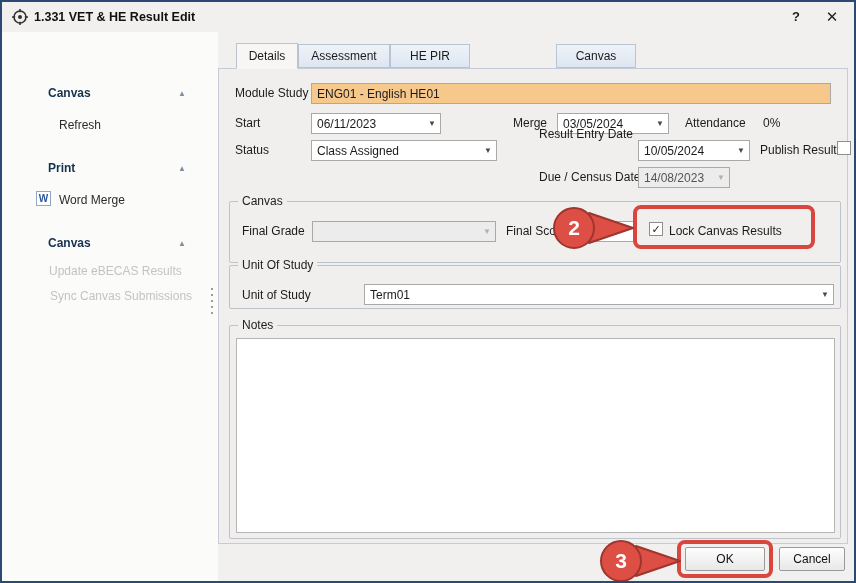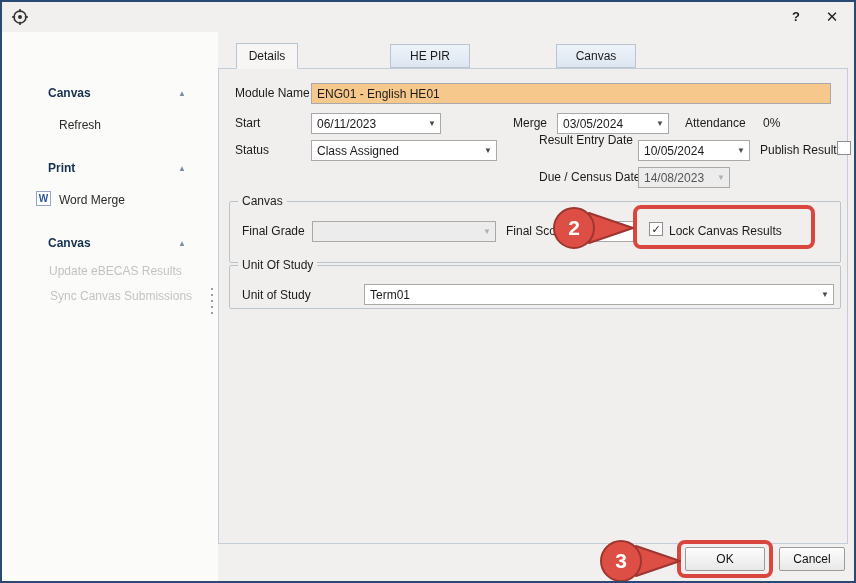--- a/index.html
+++ b/index.html
@@ -67,20 +67,21 @@
 <body>
 
 <div class="window">
 
   <div class="titlebar">
     <svg class="title-icon" viewBox="0 0 16 16">
       <circle cx="8" cy="8" r="6" fill="none" stroke="#333" stroke-width="1.6"></circle>
       <circle cx="8" cy="8" r="2" fill="#333"></circle>
       <path d="M8 0v3.2 M8 12.8V16 M0 8h3.2 M12.8 8H16" stroke="#333" stroke-width="1.6"></path>
     </svg>
+    <span class="title-text">1.331 VET &amp; HE Result Edit</span>
     <span class="tb-btn tb-help">?</span>
     <span class="tb-btn tb-close">✕</span>
   </div>
 
   <div class="sidebar">
     <span class="section-h" style="left:46px; top:54px;">Canvas</span>
     <span class="section-tri" style="left:176px; top:57px;">▲</span>
 
     <span class="nav-item" style="left:57px; top:86px;">Refresh</span>
 
@@ -99,26 +100,27 @@
 
   <div class="splitter">
     <i></i>
       <i></i>
       <i></i>
       <i></i>
       <i></i>
   </div>
 
   <div class="tab active" style="left:234px; width:62px;">Details</div>
+  <div class="tab" style="left:296px; width:92px;">Assessment</div>
   <div class="tab" style="left:388px; width:80px;">HE PIR</div>
   <div class="tab" style="left:554px; width:80px;">Canvas</div>
 
   <div class="page">
 
-    <span class="label" style="left:16px; top:17px;">Module Name</span>
+    <span class="label" style="left:16px; top:17px;">Module Study</span>
     <div class="field module-field" style="left:92px; top:14px; width:520px;">
       <span>ENG01 - English HE01</span>
     </div>
 
     <span class="label" style="left:16px; top:47px;">Start</span>
     <div class="combo" style="left:92px; top:44px; width:130px;">
       <span>06/11/2023</span>
       <span class="combo-arrow">▼</span>
     </div>
 
@@ -130,21 +132,21 @@
 
     <span class="label" style="left:466px; top:47px;">Attendance</span>
     <span class="label" style="left:544px; top:47px;">0%</span>
 
     <span class="label" style="left:16px; top:74px;">Status</span>
     <div class="combo" style="left:92px; top:71px; width:186px;">
       <span>Class Assigned</span>
       <span class="combo-arrow">▼</span>
     </div>
 
-    <span class="label" style="left:320px; top:64px;">Result Entry Date</span>
+    <span class="label" style="left:320px; top:58px;">Result Entry Date</span>
     <div class="combo" style="left:419px; top:71px; width:112px;">
       <span>10/05/2024</span>
       <span class="combo-arrow">▼</span>
     </div>
 
     <span class="label" style="left:541px; top:74px;">Publish Result</span>
     <div class="checkbox" style="left:618px; top:72px;"></div>
 
     <span class="label" style="left:320px; top:101px;">Due / Census Date</span>
     <div class="combo off" style="left:419px; top:98px; width:92px;">
@@ -175,20 +177,24 @@
     <div class="groupbox" style="left:10px; top:196px; width:612px; height:44px;">
       <span class="legend">Unit Of Study</span>
 
       <span class="label" style="left:12px; top:22px;">Unit of Study</span>
       <div class="combo" style="left:134px; top:18px; width:470px;">
         <span>Term01</span>
         <span class="combo-arrow">▼</span>
       </div>
     </div>
 
+    <div class="groupbox" style="left:10px; top:256px; width:612px; height:214px;">
+      <span class="legend">Notes</span>
+      <div class="notes-area" style="left:6px; top:12px; width:599px; height:195px;"></div>
+    </div>
   </div>
 
   <div class="btn" style="left:683px; top:545px; width:80px;">OK</div>
   <div class="btn" style="left:777px; top:545px; width:66px;">Cancel</div>
 
   <div class="hl" style="left:631px; top:203px; width:182px; height:44px;"></div>
 
   <div class="hl" style="left:675px; top:538px; width:96px; height:38px;"></div>
 
   <svg class="arrow" style="left:549px; top:202px; width:84px; height:48px;" viewBox="0 0 84 48">

